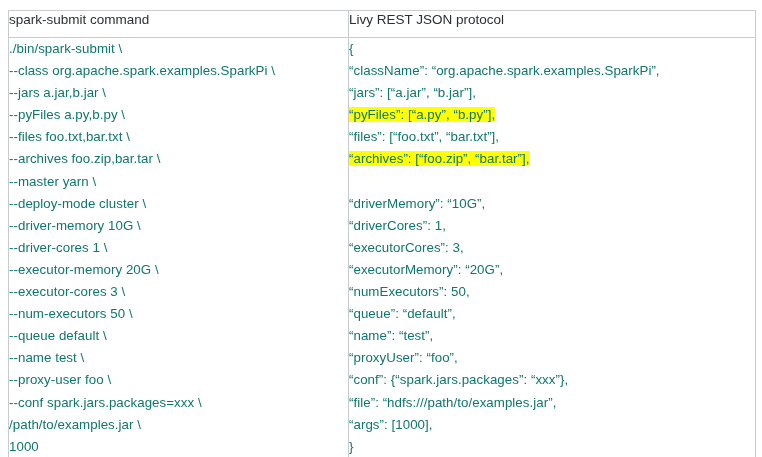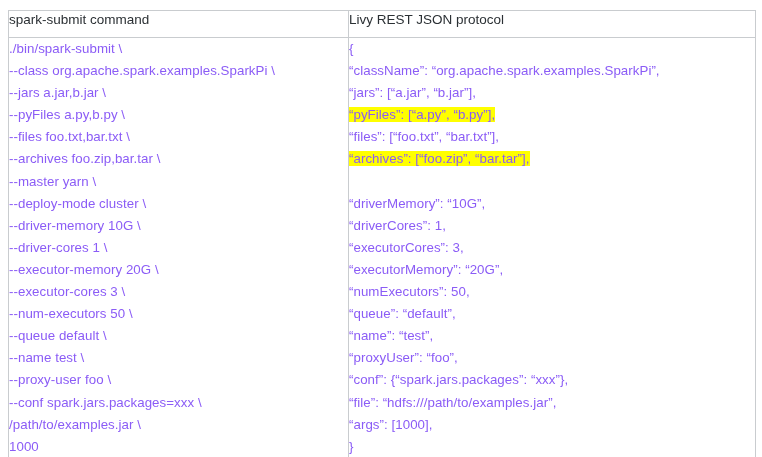--- a/index.html
+++ b/index.html
@@ -47,21 +47,21 @@
     line-height: 18px;
     color: #2b3034;
   }
   td.body {
     padding: 7px 10px 9px 10px;
     height: 395px;
   }
   .codeblock {
     font-size: 13.3px;
     line-height: 22.1px;
-    color: #8b5cf6;
+    color: #0f766e;
     white-space: pre;
     letter-spacing: 0.05px;
   }
   .codeline {
     display: block;
     height: 22.1px;
     white-space: pre;
   }
   .codeline.blank { color: transparent; }
   .hl {

